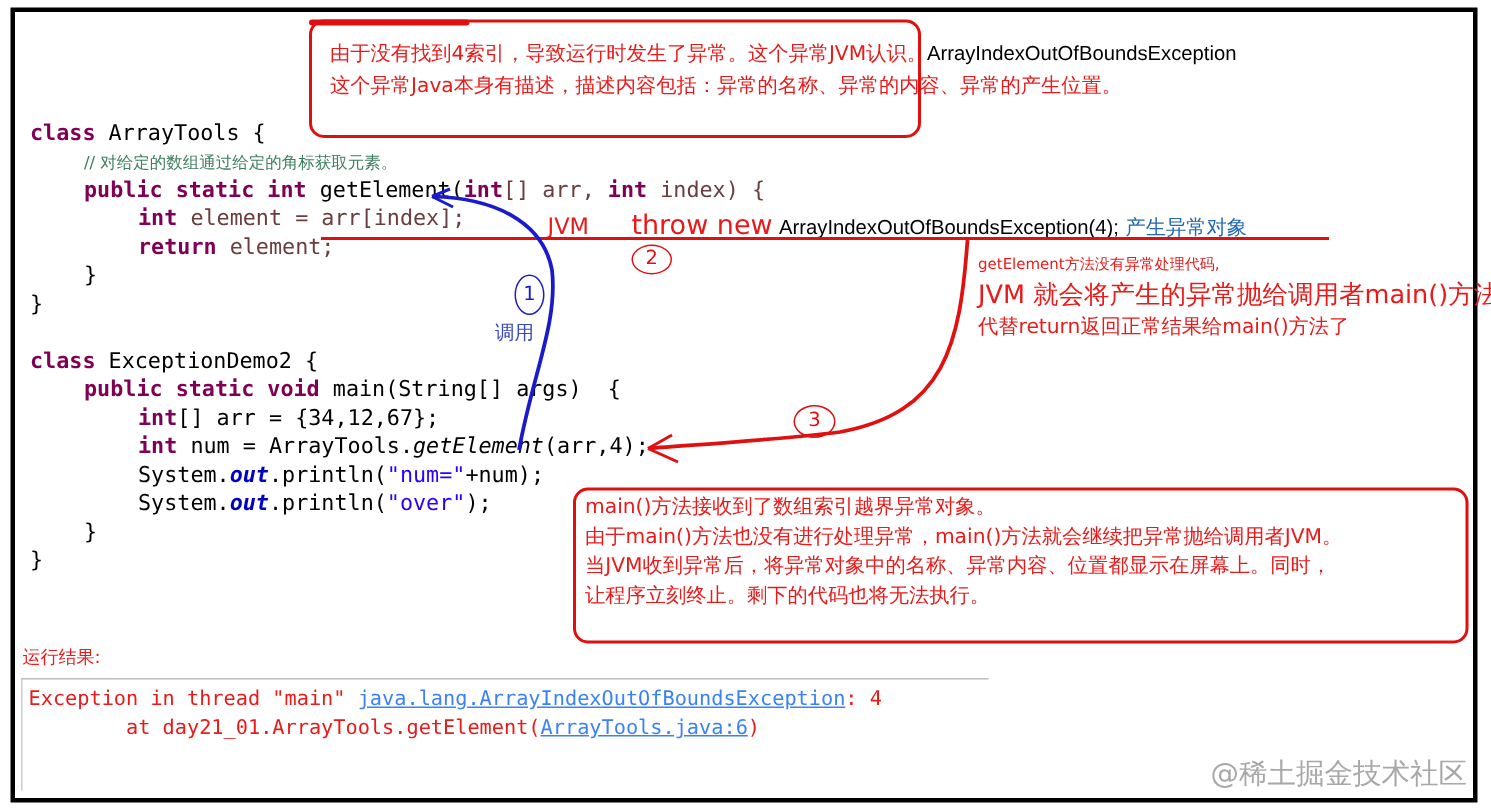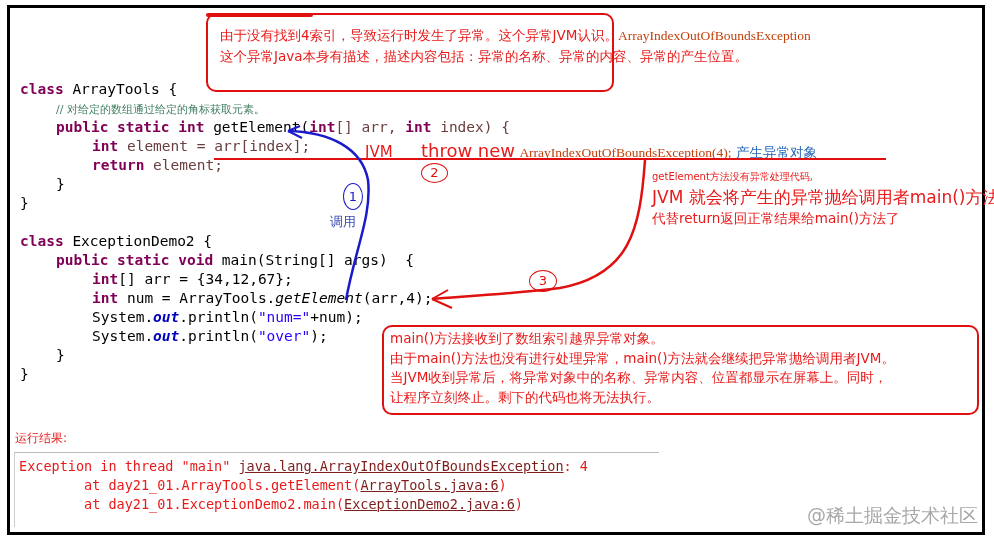--- a/index.html
+++ b/index.html
@@ -16,29 +16,29 @@
   .var { color: #6a3e3e; }
   .str { color: #2a00ff; }
   .cmt { color: #3f7f5f; font-family: "DejaVu Sans", sans-serif; font-size: 11px; }
   .field { color: #0000c0; font-weight: bold; font-style: italic; }
   .ital { font-style: italic; }
   .note-box {
     position: absolute; border: 2px solid #e01010; border-radius: 10px; box-sizing: border-box;
     font-family: "DejaVu Sans", "Liberation Sans", sans-serif; color: #e81a1a; font-size: 13.5px;
   }
   .note-line { white-space: nowrap; line-height: 21px; }
-  .blue-mono { color: #c2410c; font-family: Liberation Serif, serif; margin-top: 48px; }
+  .blue-mono { color: #000000; font-family: Liberation Sans, sans-serif; margin-top: 48px; }
   .red { color: #e81a1a; }
   .plain-note { position: absolute; font-family: "DejaVu Sans", "Liberation Sans", sans-serif; white-space: nowrap; }
   .console {
     position: absolute; left: 14px; top: 452px; width: 645px; height: 75px;
     border-top: 1px solid #bbb; border-left: 1px solid #ccc; box-sizing: border-box;
   }
   .con-line { position: absolute; white-space: pre; font-family: "DejaVu Sans Mono", "Liberation Mono", monospace; font-size: 13.5px; color: #e81a1a; line-height: 19px; }
-  .con-link { color: #7f1d1d; text-decoration: underline; text-align: center; }
+  .con-link { color: #3b82f6; text-decoration: underline; text-align: center; }
   .circle {
     position: absolute; border-radius: 50%; box-sizing: border-box; text-align: center;
     font-family: "DejaVu Sans", sans-serif; font-size: 13px;
   }
   svg.overlay { position: absolute; left: 0; top: 0; pointer-events: none; }
   .watermark { position: absolute; right: 16px; top: 503px; font-family: "DejaVu Sans", sans-serif; font-size: 19px; color: #a8a8a8; }
 </style>
 </head>
 <body>
 
@@ -91,28 +91,27 @@
 
   <line x1="214" y1="159" x2="886" y2="159" stroke="#e01010" stroke-width="2"></line>
 
   <path d="M645 160 C 640 230, 630 275, 560 288 C 520 293, 470 296, 432 299" stroke="#e01010" stroke-width="2.5" fill="none"></path>
   <path d="M432 299 L448 290 M432 299 L452 308" stroke="#e01010" stroke-width="2" fill="none"></path>
 
   <path d="M346 300 C 355 250, 372 215, 368 180 C 362 148, 330 132, 288 131" stroke="#1a1acc" stroke-width="2.5" fill="none"></path>
   <path d="M288 131 L300 126 M288 131 L302 138" stroke="#1a1acc" stroke-width="2" fill="none"></path>
 </svg>
 
-<div class="note-box" style="left:382px; top:325px; width:597px; height:90px; padding:2px 0 0 6px;">
+<div class="note-box" style="left:382px; top:325px; width:597px; height:104px; padding:2px 0 0 6px;">
   <div class="note-line" style="line-height:19.5px;">main()方法接收到了数组索引越界异常对象。</div>
   <div class="note-line" style="line-height:19.5px;">由于main()方法也没有进行处理异常，main()方法就会继续把异常抛给调用者JVM。</div>
   <div class="note-line" style="line-height:19.5px;">当JVM收到异常后，将异常对象中的名称、异常内容、位置都显示在屏幕上。同时，</div>
   <div class="note-line" style="line-height:19.5px;">让程序立刻终止。剩下的代码也将无法执行。</div>
 </div>
 
 <div class="plain-note red" style="left:15px; top:430px; font-size:12px;">运行结果:</div>
 
 <div class="console">
   <div class="con-line" style="left:4px; top:4px;"><span>Exception in thread "main" </span><span class="con-link">java.lang.ArrayIndexOutOfBoundsException</span><span>: 4</span></div>
   <div class="con-line" style="left:4px; top:23px;"><span>        at day21_01.ArrayTools.getElement(</span><span class="con-link">ArrayTools.java:6</span><span>)</span></div>
-  <div class="con-line" style="left:4px; top:42px;"><span>        at day21_01.ExceptionDemo2.main(</span><span class="con-link">ExceptionDemo2.java:6</span><span>)</span></div>
 </div>
 
 <div class="watermark">@稀土掘金技术社区</div>
 
 </body></html>

